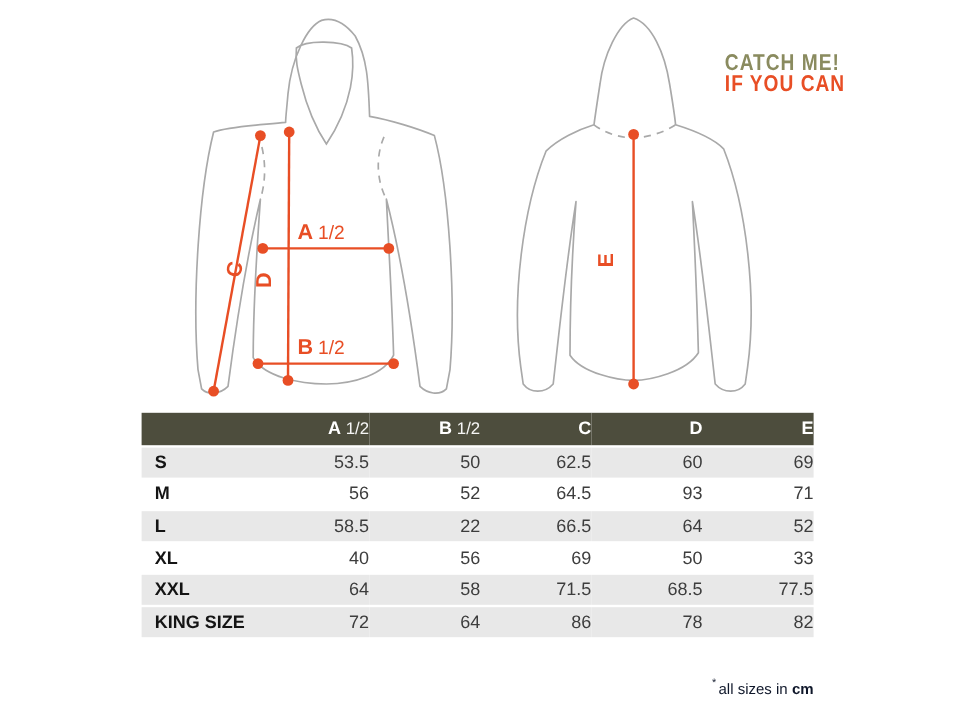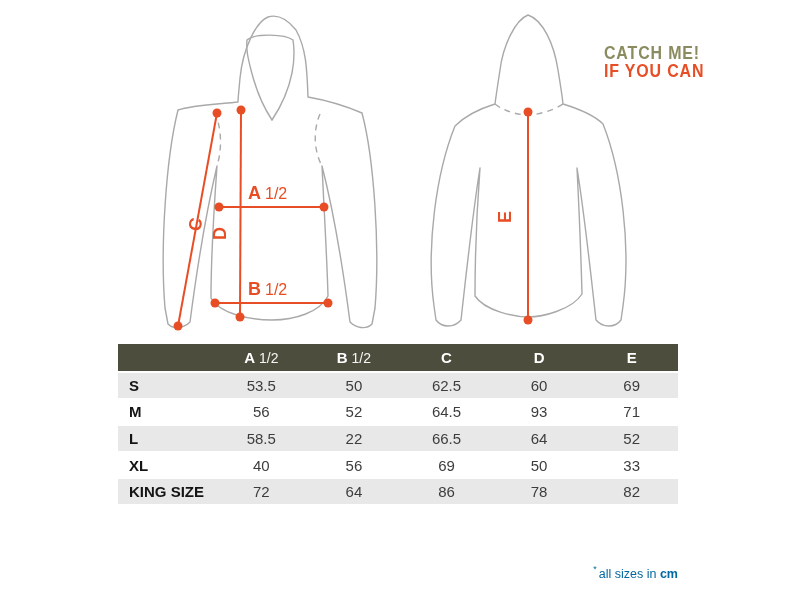--- a/index.html
+++ b/index.html
@@ -29,35 +29,35 @@
   .mline { stroke:var(--accent,#e84e25); stroke-width:2; }
   .dot { fill:var(--accent,#e84e25); }
   .m-letter { font-family:"Liberation Sans",sans-serif; font-size:18px; font-weight:bold; fill:var(--accent,#e84e25); }
   .m-frac { font-family:"Liberation Sans",sans-serif; font-size:16px; font-weight:normal; fill:var(--accent,#e84e25); }
 
   
   .size-table {
     position:absolute; left:118px; top:342px; width:560px;
     border-collapse:separate; border-spacing:0 2px; table-layout:fixed;
   }
-  .size-table th, .size-table td { font-size:15px; text-align:center; vertical-align:middle; }
+  .size-table th, .size-table td { font-size:15px; text-align:right; vertical-align:middle; }
   .size-table thead th {
     background:var(--header_bg,#4d4d3d); color:#ffffff; height:27px; font-weight:bold;
   }
   .size-table thead th .frac { font-weight:normal; font-size:14px; margin-left:4px; opacity:.95; }
   .size-table tbody td { height:24.6px; color:var(--value_ink,#3d3d3d); }
   .size-table tbody tr.striped td { background:var(--stripe,#e8e8e8); }
   .size-table td.rowlabel, .size-table th.rowlabel {
     text-align:left; padding-left:11px; font-weight:bold; color:#141414;
   }
 
   
   .footnote {
     position:absolute; top:564px; right:121px;
-    font-size:12.5px; color:#0369a1; white-space:nowrap;
+    font-size:12.5px; color:#0f172a; white-space:nowrap;
   }
   .footnote .ast { font-size:9px; vertical-align:6px; margin-right:2px; }
   .footnote .unit { font-weight:bold; }
 </style>
 </head>
 <body>
 
 <div class="canvas">
 
   <div class="logo">
@@ -183,20 +183,28 @@
       </tr>
       <tr>
         <td class="rowlabel">XL</td>
         <td>40</td>
         <td>56</td>
         <td>69</td>
         <td>50</td>
         <td>33</td>
       </tr>
       <tr class="striped">
+        <td class="rowlabel">XXL</td>
+        <td>64</td>
+        <td>58</td>
+        <td>71.5</td>
+        <td>68.5</td>
+        <td>77.5</td>
+      </tr>
+      <tr class="striped">
         <td class="rowlabel">KING SIZE</td>
         <td>72</td>
         <td>64</td>
         <td>86</td>
         <td>78</td>
         <td>82</td>
       </tr>
     </tbody>
   </table>
 

